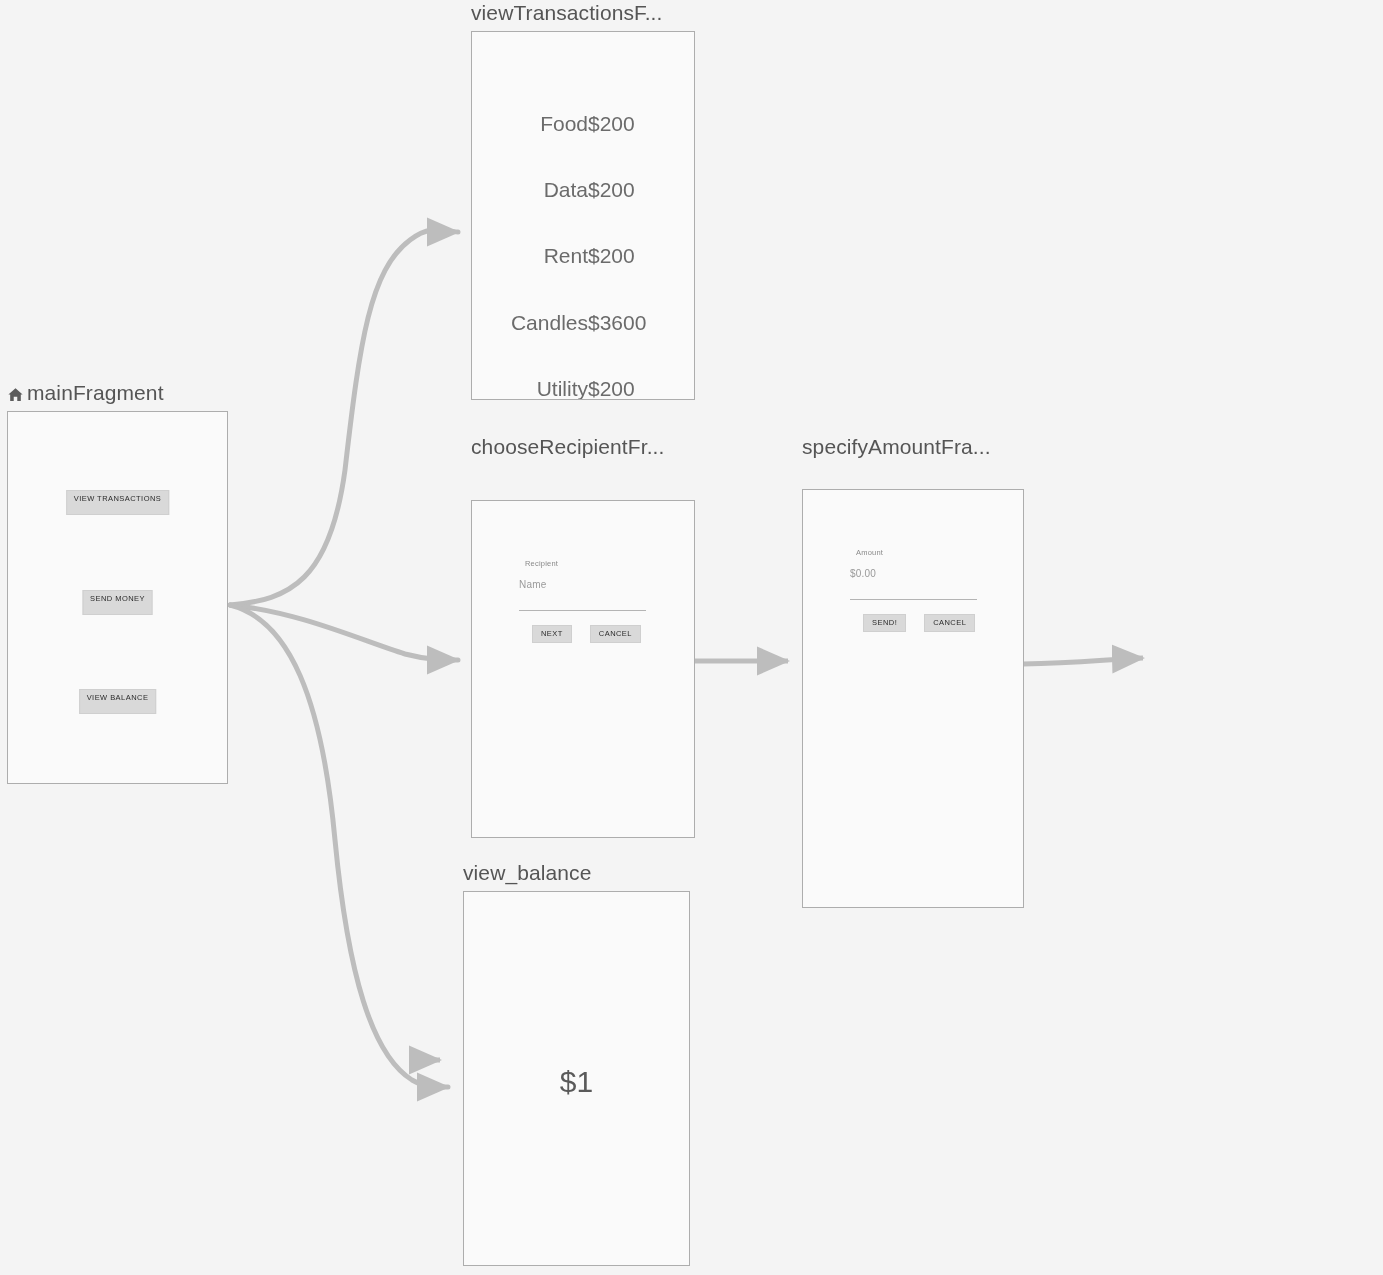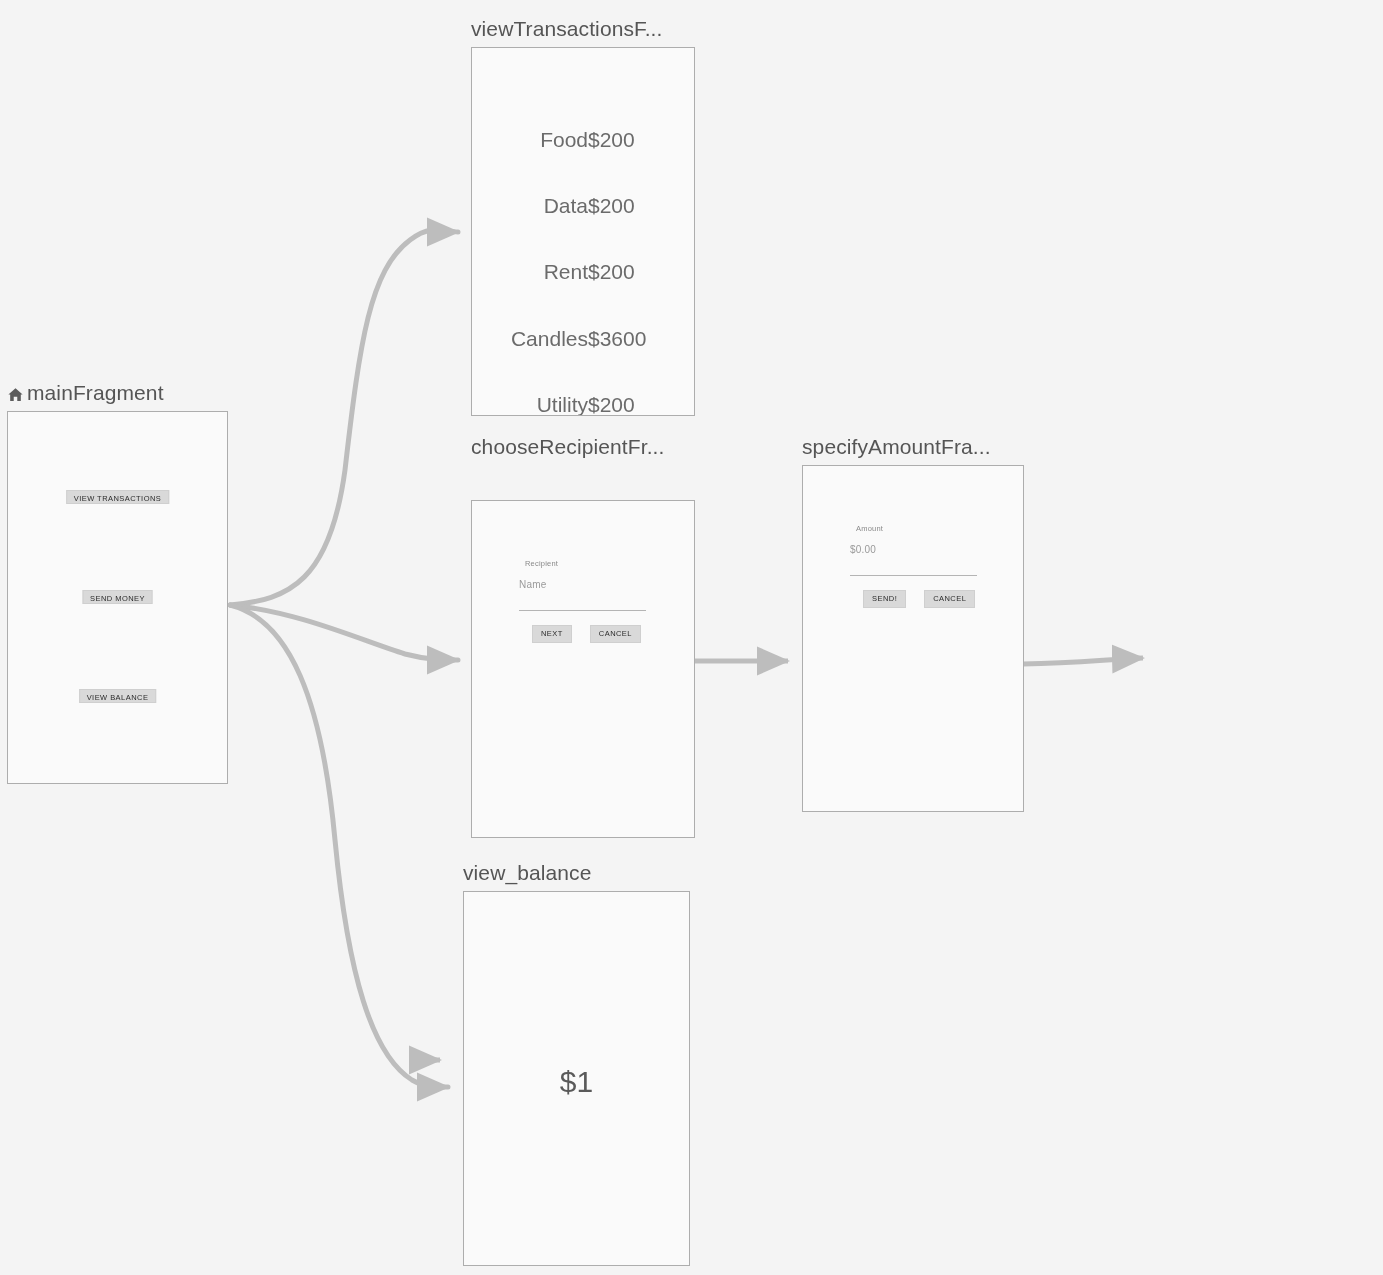--- a/index.html
+++ b/index.html
@@ -67,21 +67,21 @@
   
   .mf-btn {
     position: absolute;
     left: 50%;
     transform: translateX(-50%);
     background: #d9d9d9;
     border: 1px solid #cfcfcf;
     color: #2b2b2b;
     font-size: 7.5px;
     letter-spacing: 0.45px;
-    padding: 4px 7px 0 7px;
+    padding: 4px 7px 11px 7px;
     white-space: nowrap;
     line-height: 1;
     box-sizing: border-box;
     text-align: center;
   }
 
   
   .tx-row {
     position: absolute;
     left: 0;
@@ -181,21 +181,21 @@
 
     <path d="M230,605 C290,620 322,700 335,840 C348,975 372,1055 412,1080 C428,1089 438,1087 448,1087" fill="none" stroke="#bdbdbd" stroke-width="5" stroke-linecap="round" marker-end="url(#arrowhead)"></path>
 
     <path d="M424,1060 L440,1060" fill="none" stroke="#bdbdbd" stroke-width="5" stroke-linecap="butt" marker-end="url(#arrowhead)"></path>
 
     <path d="M693,661 L788,661" fill="none" stroke="#bdbdbd" stroke-width="5" stroke-linecap="butt" marker-end="url(#arrowhead)"></path>
 
     <path d="M1023,664 C1080,663 1110,659 1143,658" fill="none" stroke="#bdbdbd" stroke-width="5" stroke-linecap="butt" marker-end="url(#arrowhead)"></path>
   </svg>
 
-  <div class="node" style="left:471px; top:18px; width:260px;">
+  <div class="node" style="left:471px; top:2px; width:260px;">
     <div class="node-label">
       <span>viewTransactionsF...</span>
     </div>
     <div class="node-frame" style="width:224px; height:369px;padding-left:16px;">
       <div class="tx-row" style="top:80px;">
         <span class="tx-name">Food</span>
         <span class="tx-amt">$200</span>
       </div>
       <div class="tx-row" style="top:146px;">
         <span class="tx-name">Data</span>
@@ -245,21 +245,21 @@
           <div class="form-btn">CANCEL</div>
         </div>
       </div>
     </div>
   </div>
 
   <div class="node" style="left:802px; top:436px; width:222px;">
     <div class="node-label">
       <span>specifyAmountFra...</span>
     </div>
-    <div class="node-frame" style="width:222px; height:347px;">
+    <div class="node-frame" style="width:222px; height:419px;margin-top:24px;">
       <div class="form-preview">
         <div class="form-caption">Amount</div>
         <div class="form-input">$0.00</div>
         <div class="form-actions">
           <div class="form-btn">SEND!</div>
           <div class="form-btn">CANCEL</div>
         </div>
       </div>
     </div>
   </div>

